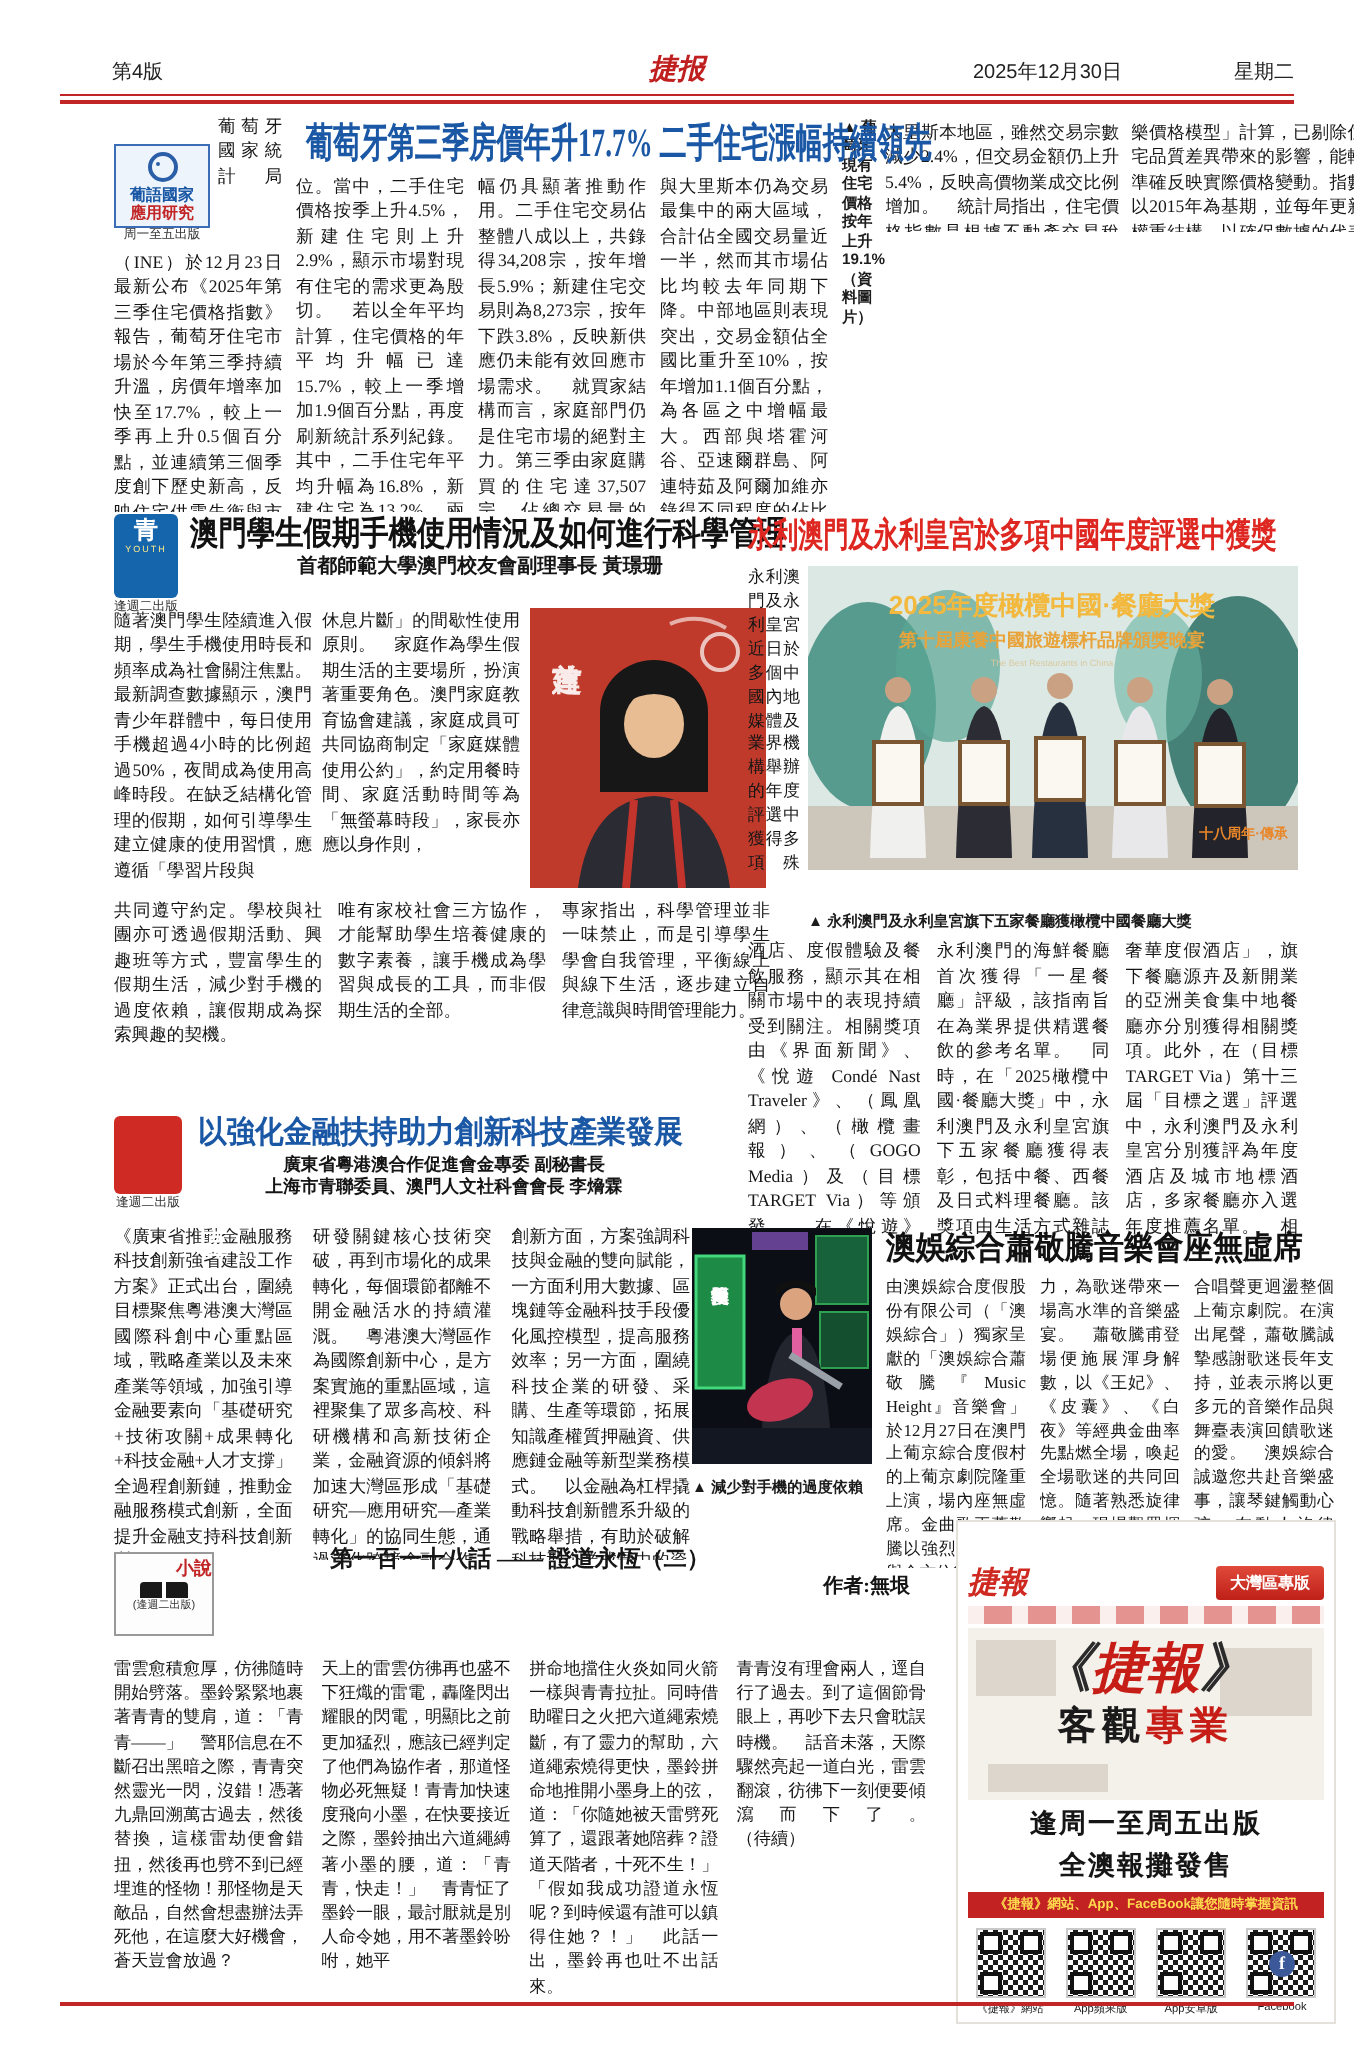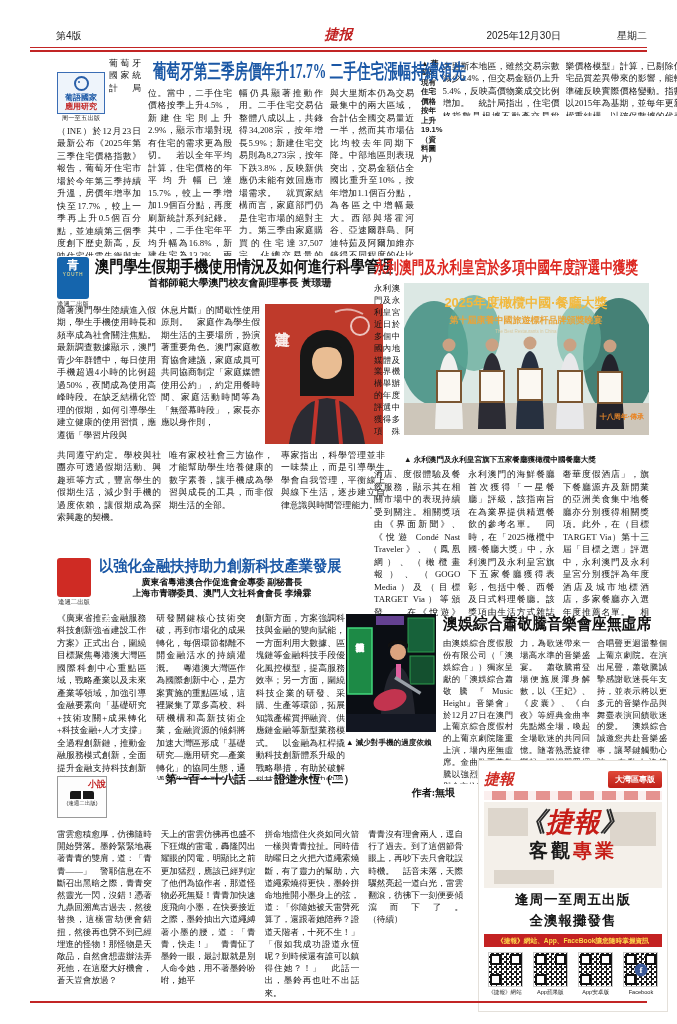--- a/index.html
+++ b/index.html
@@ -93,21 +93,21 @@
   #novelTitle{text-align:center;font-family:"Liberation Serif","DejaVu Serif",serif;
               font-weight:900;font-size:15px;padding-top:2px;}
   #novelChapter{text-align:center;font-family:"Liberation Serif","DejaVu Serif",serif;
                 font-weight:900;font-size:11.5px;margin-top:16px;}
   #novelAuthor{position:absolute;right:8px;top:14px;font-size:10px;font-weight:900;
                font-family:"Liberation Serif","DejaVu Serif",serif;}
   #novelCols{display:flex;gap:9px;margin-top:6px;height:194px;}
   #novelCols .col{flex:1;height:194px;font-size:8.6px;}
   
   #ad{position:absolute;left:478px;top:760px;width:190px;height:252px;background:#fff;
-      border:1px solid #e4e0da;box-sizing:border-box;padding:8px 5px;}
+      border:1px solid #e4e0da;box-sizing:border-box;padding:20px 5px;}
   #adTop{display:flex;justify-content:space-between;align-items:center;height:20px;}
   #adMini{color:#cf2a22;font-family:"Liberation Serif","DejaVu Serif",serif;
           font-weight:900;font-style:italic;font-size:15px;}
   #adBanner{background:linear-gradient(180deg,#e04a3a,#bf1f17);color:#fff;font-size:8px;
             font-weight:bold;padding:3px 7px;border-radius:2px;}
   #adNav{height:9px;background:#e59390;margin-top:2px;
          background-image:repeating-linear-gradient(90deg,rgba(255,255,255,.85) 0 8px,rgba(255,255,255,0) 8px 22px);}
   #adHero{position:relative;height:86px;background:#f4f0ea;margin-top:2px;text-align:center;overflow:hidden;}
   .ghost{position:absolute;background:#ddd6cc;}
   #adBig{position:relative;font-family:"Liberation Serif","DejaVu Serif",serif;font-weight:900;

